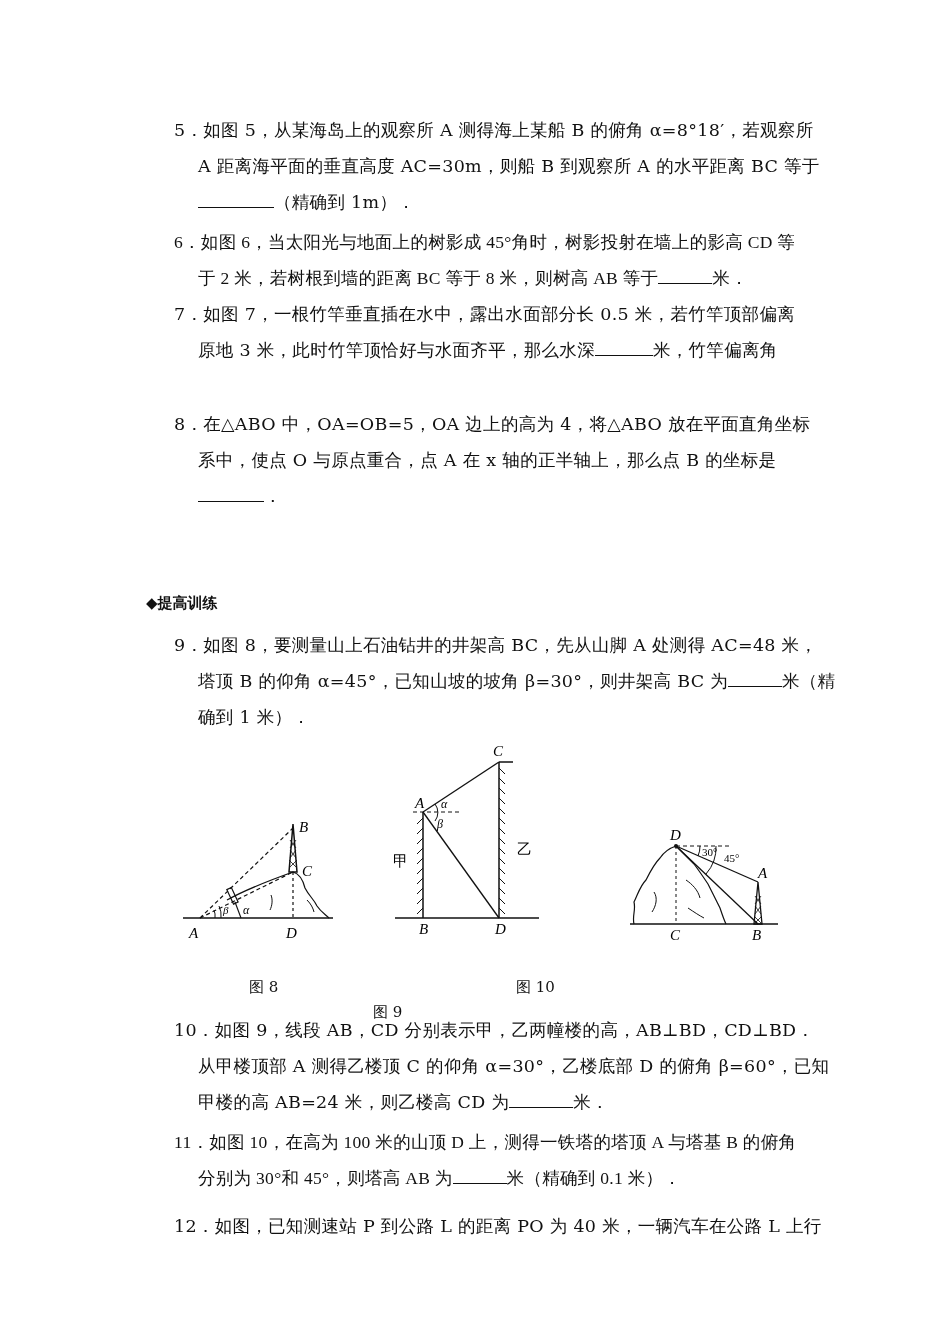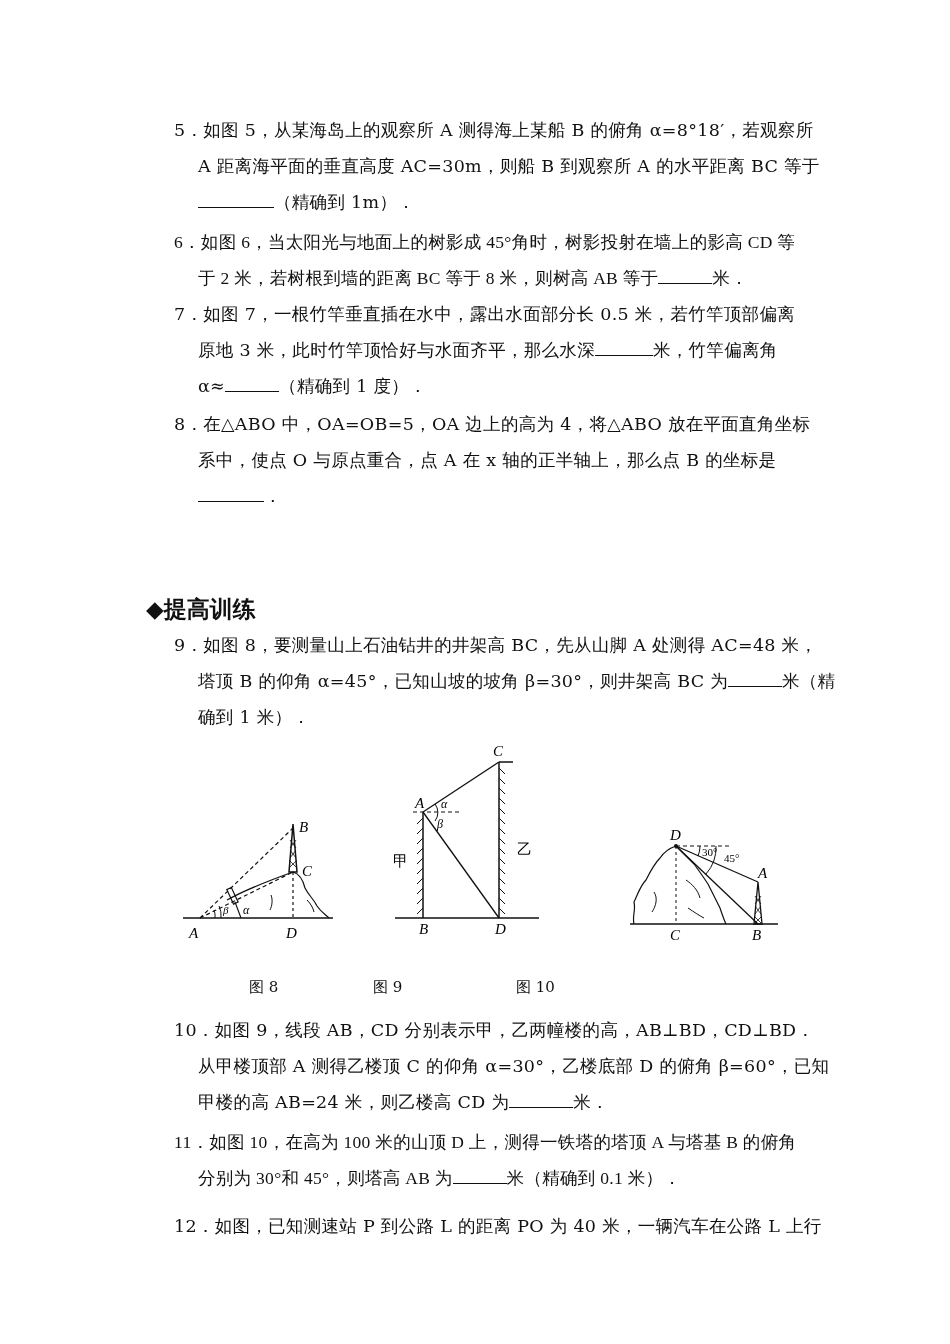--- a/index.html
+++ b/index.html
@@ -5,21 +5,21 @@
   html, body { margin: 0; padding: 0; background: #ffffff; }
   body {
     width: 950px; height: 1344px; position: relative; overflow: hidden;
     font-family: "DejaVu Serif", "Liberation Serif", serif;
     color: #111; font-size: 17.5px;
   }
   .q { position: absolute; left: 146px; width: 670px; line-height: 36px; letter-spacing: 0.3px; margin-left: 28px; }
   .q .line { display: block; white-space: nowrap; }
   .q .indent { padding-left: 24px; }
   .blank { display: inline-block; border-bottom: 1px solid #111; height: 18px; vertical-align: baseline; }
-  .heading { position: absolute; left: 146px; top: 594px; font-weight: bold; font-size: 23px; font-family: "DejaVu Sans", "Liberation Sans", sans-serif; }
+  .heading { position: absolute; left: 146px; top: 594px; font-weight: bold; font-size: 15px; font-family: "DejaVu Sans", "Liberation Sans", sans-serif; }
   .fig { position: absolute; }
   .caption { position: absolute; top: 978px; font-size: 15px; }
   svg text { font-family: "Liberation Serif", "DejaVu Serif", serif; font-style: italic; }
 </style>
 </head>
 <body>
 
 <div class="q" style="top:112px;">
   <span class="line"><span>5．</span><span>如图 5，从某海岛上的观察所 A 测得海上某船 B 的俯角 α=8°18′，若观察所</span></span>
   <span class="line indent">A 距离海平面的垂直高度 AC=30m，则船 B 到观察所 A 的水平距离 BC 等于</span>
@@ -27,21 +27,20 @@
 </div>
 
 <div class="q" style="top:224px;font-family:Liberation Serif, serif;">
   <span class="line"><span>6．</span><span>如图 6，当太阳光与地面上的树影成 45°角时，树影投射在墙上的影高 CD 等</span></span>
   <span class="line indent"><span>于 2 米，若树根到墙的距离 BC 等于 8 米，则树高 AB 等于</span><span class="blank" style="width:54px;"></span><span>米．</span></span>
 </div>
 
 <div class="q" style="top:296px;">
   <span class="line"><span>7．</span><span>如图 7，一根竹竿垂直插在水中，露出水面部分长 0.5 米，若竹竿顶部偏离</span></span>
   <span class="line indent"><span>原地 3 米，此时竹竿顶恰好与水面齐平，那么水深</span><span class="blank" style="width:58px;"></span><span>米，竹竿偏离角</span></span>
-  <span class="line indent"><span>α≈</span><span class="blank" style="width:54px;"></span><span>（精确到 1 度）．</span></span>
 </div>
 
 <div class="q" style="top:406px;">
   <span class="line"><span>8．</span><span>在△ABO 中，OA=OB=5，OA 边上的高为 4，将△ABO 放在平面直角坐标</span></span>
   <span class="line indent">系中，使点 O 与原点重合，点 A 在 x 轴的正半轴上，那么点 B 的坐标是</span>
   <span class="line indent"><span class="blank" style="width:66px;"></span><span>．</span></span>
 </div>
 
 <div class="heading">◆提高训练</div>
 
@@ -130,21 +129,21 @@
     <text x="50" y="20" font-size="15">D</text>
     <text x="82" y="36" font-size="11" style="font-style:normal;">30°</text>
     <text x="104" y="42" font-size="11" style="font-style:normal;">45°</text>
     <text x="138" y="58" font-size="15">A</text>
     <text x="132" y="120" font-size="15">B</text>
     <text x="50" y="120" font-size="15">C</text>
   </svg>
 </div>
 
 <div class="caption" style="left:249px;">图 8</div>
-<div class="caption" style="left:373px;">图 9</div>
+<div class="caption" style="left:373px;margin-top:25px;">图 9</div>
 <div class="caption" style="left:516px;">图 10</div>
 
 <div class="q" style="top:1012px;">
   <span class="line"><span>10．</span><span>如图 9，线段 AB，CD 分别表示甲，乙两幢楼的高，AB⊥BD，CD⊥BD．</span></span>
   <span class="line indent">从甲楼顶部 A 测得乙楼顶 C 的仰角 α=30°，乙楼底部 D 的俯角 β=60°，已知</span>
   <span class="line indent"><span>甲楼的高 AB=24 米，则乙楼高 CD 为</span><span class="blank" style="width:64px;"></span><span>米．</span></span>
 </div>
 
 <div class="q" style="top:1124px;font-family:Liberation Serif, serif;">
   <span class="line"><span>11．</span><span>如图 10，在高为 100 米的山顶 D 上，测得一铁塔的塔顶 A 与塔基 B 的俯角</span></span>

